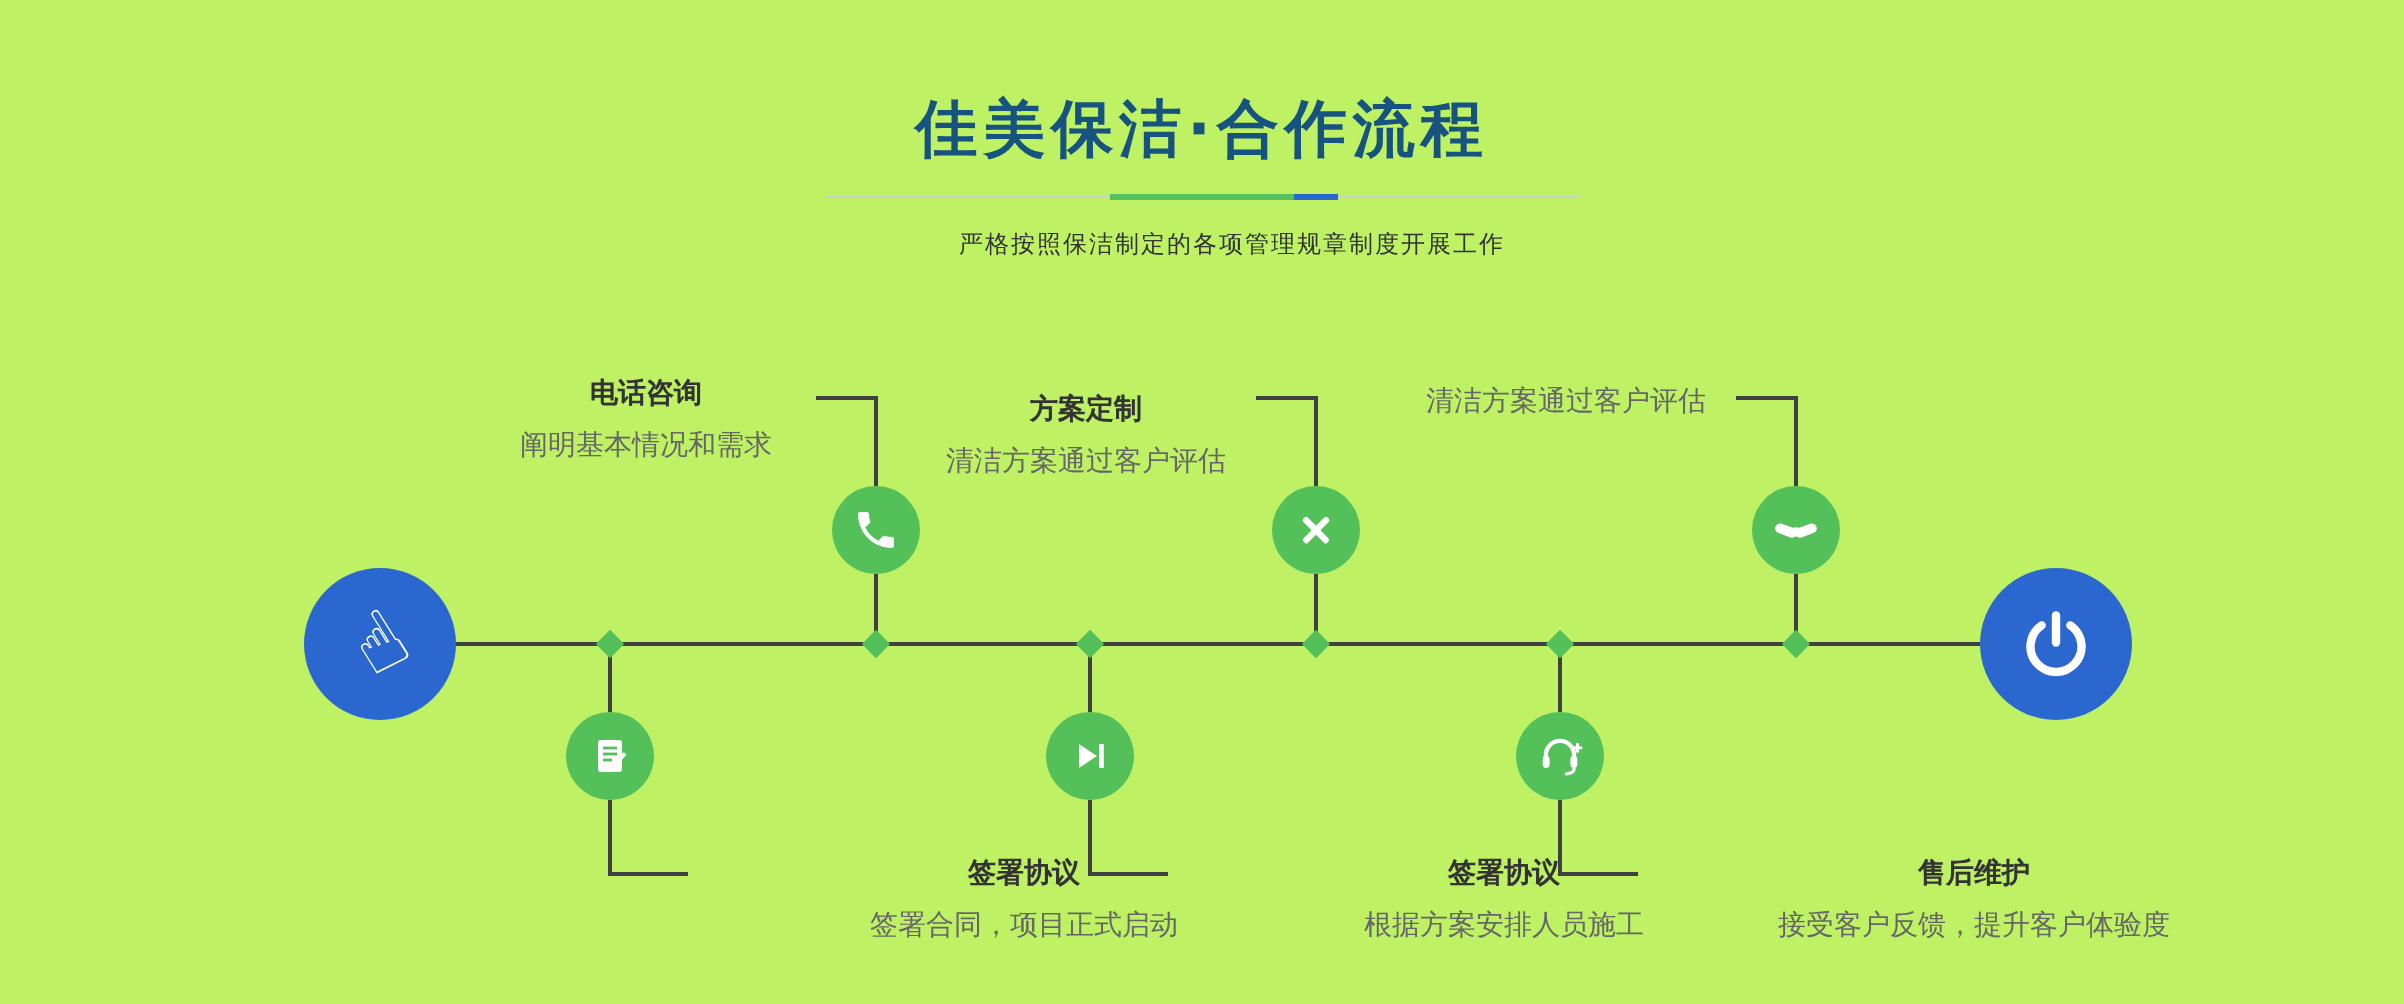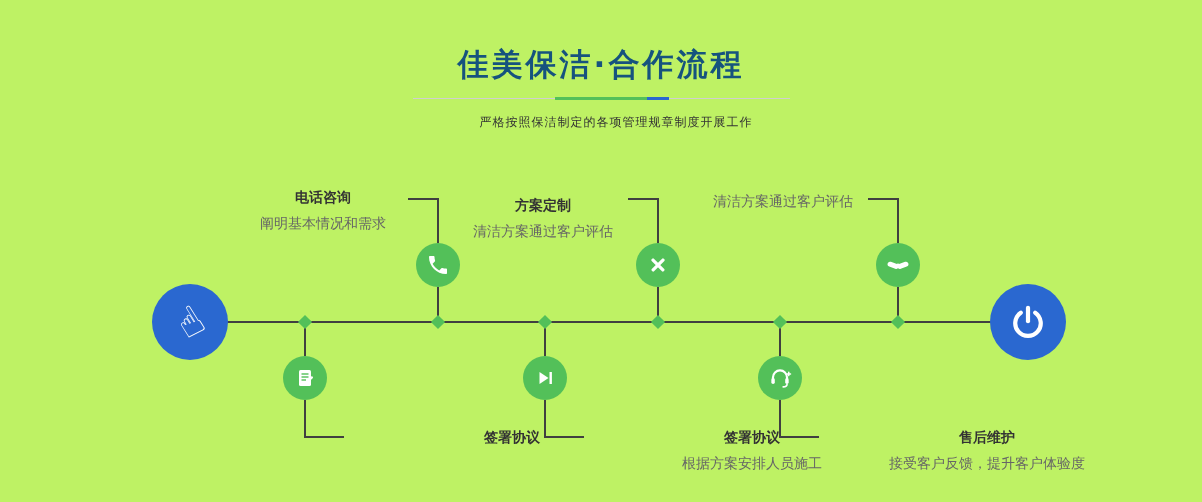--- a/index.html
+++ b/index.html
@@ -137,20 +137,21 @@
           <line x1="8.5" y1="14" x2="13" y2="14"></line>
         </g>
         <rect x="13.2" y="12.2" width="7.5" height="2.2" rx="1" transform="rotate(-45 17 13.3)" fill="#fff"></rect>
       </svg>
     </span>
   </div>
   <div class="conn" style="left:304px; top:400px; width:2px; height:38px;"></div>
   <div class="conn" style="left:305px; top:436px; width:39px; height:2px;"></div>
   <div class="step-text bottom-text" style="left:352px; top:426px;">
     <div class="t">签署协议</div>
+    <div class="d">签署合同，项目正式启动</div>
   </div>
 
   <div class="conn" style="left:544px; top:327px; width:2px; height:29px;"></div>
   <div class="step-circle" style="left:523px; top:356px;">
     <span>
       <svg width="24" height="24" viewBox="0 0 24 24">
         <path d="M6.5 6v12l9-6z" fill="#fff"></path>
         <rect x="16.5" y="6" width="2.4" height="12" fill="#fff"></rect>
       </svg>
     </span>

